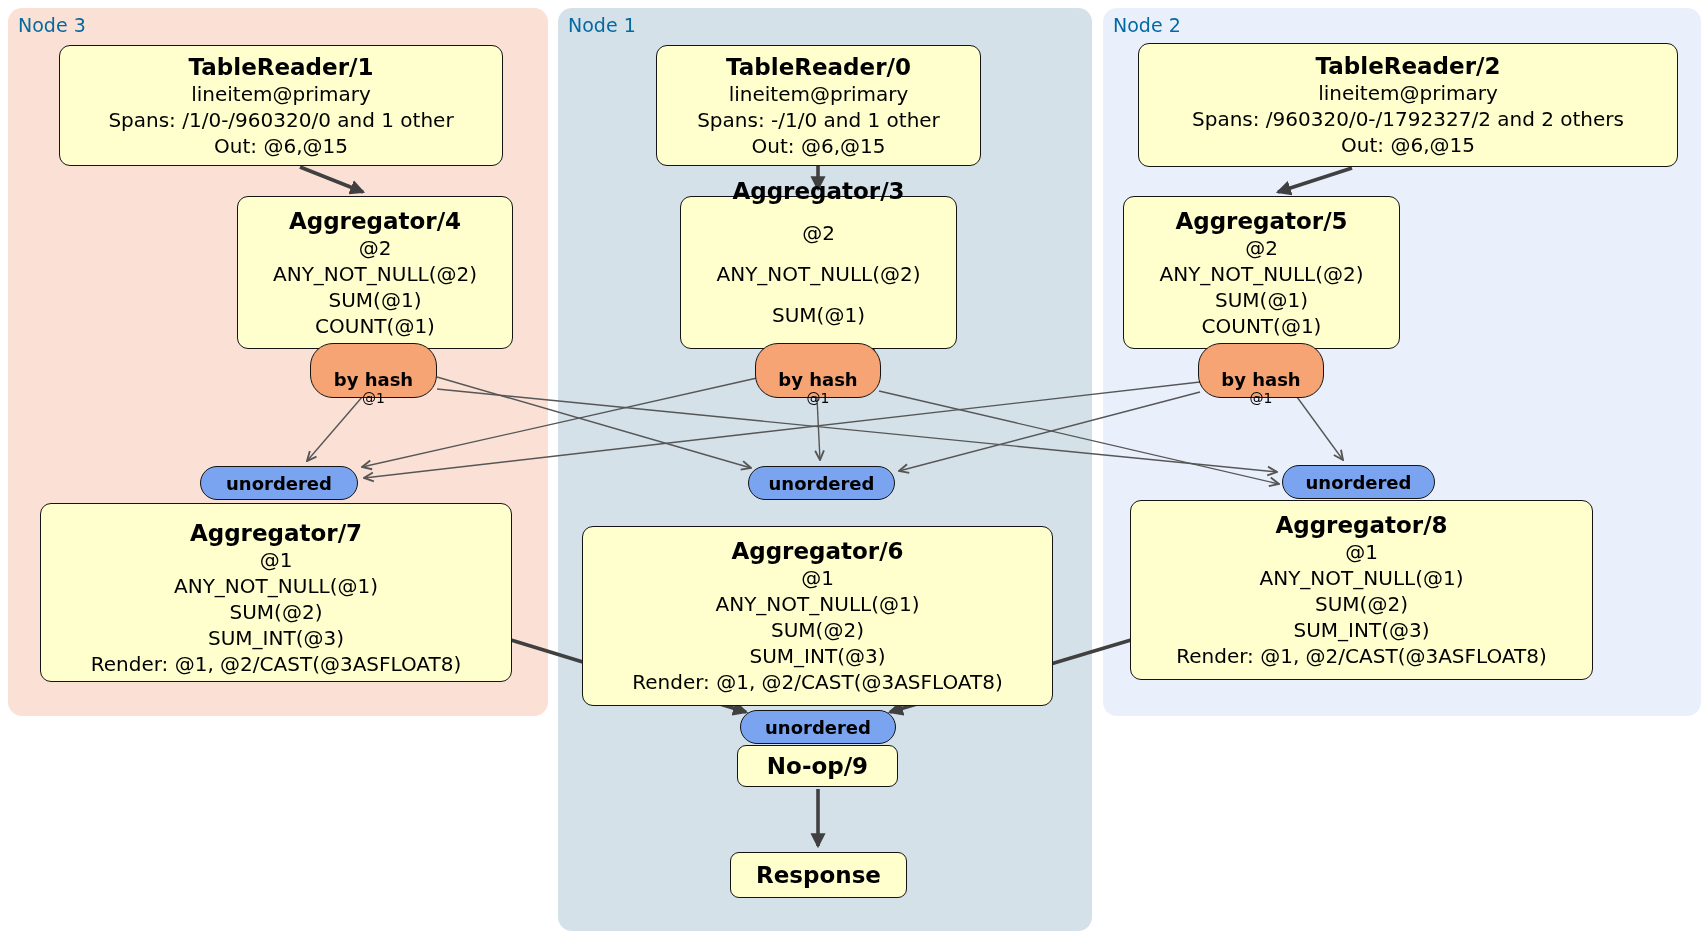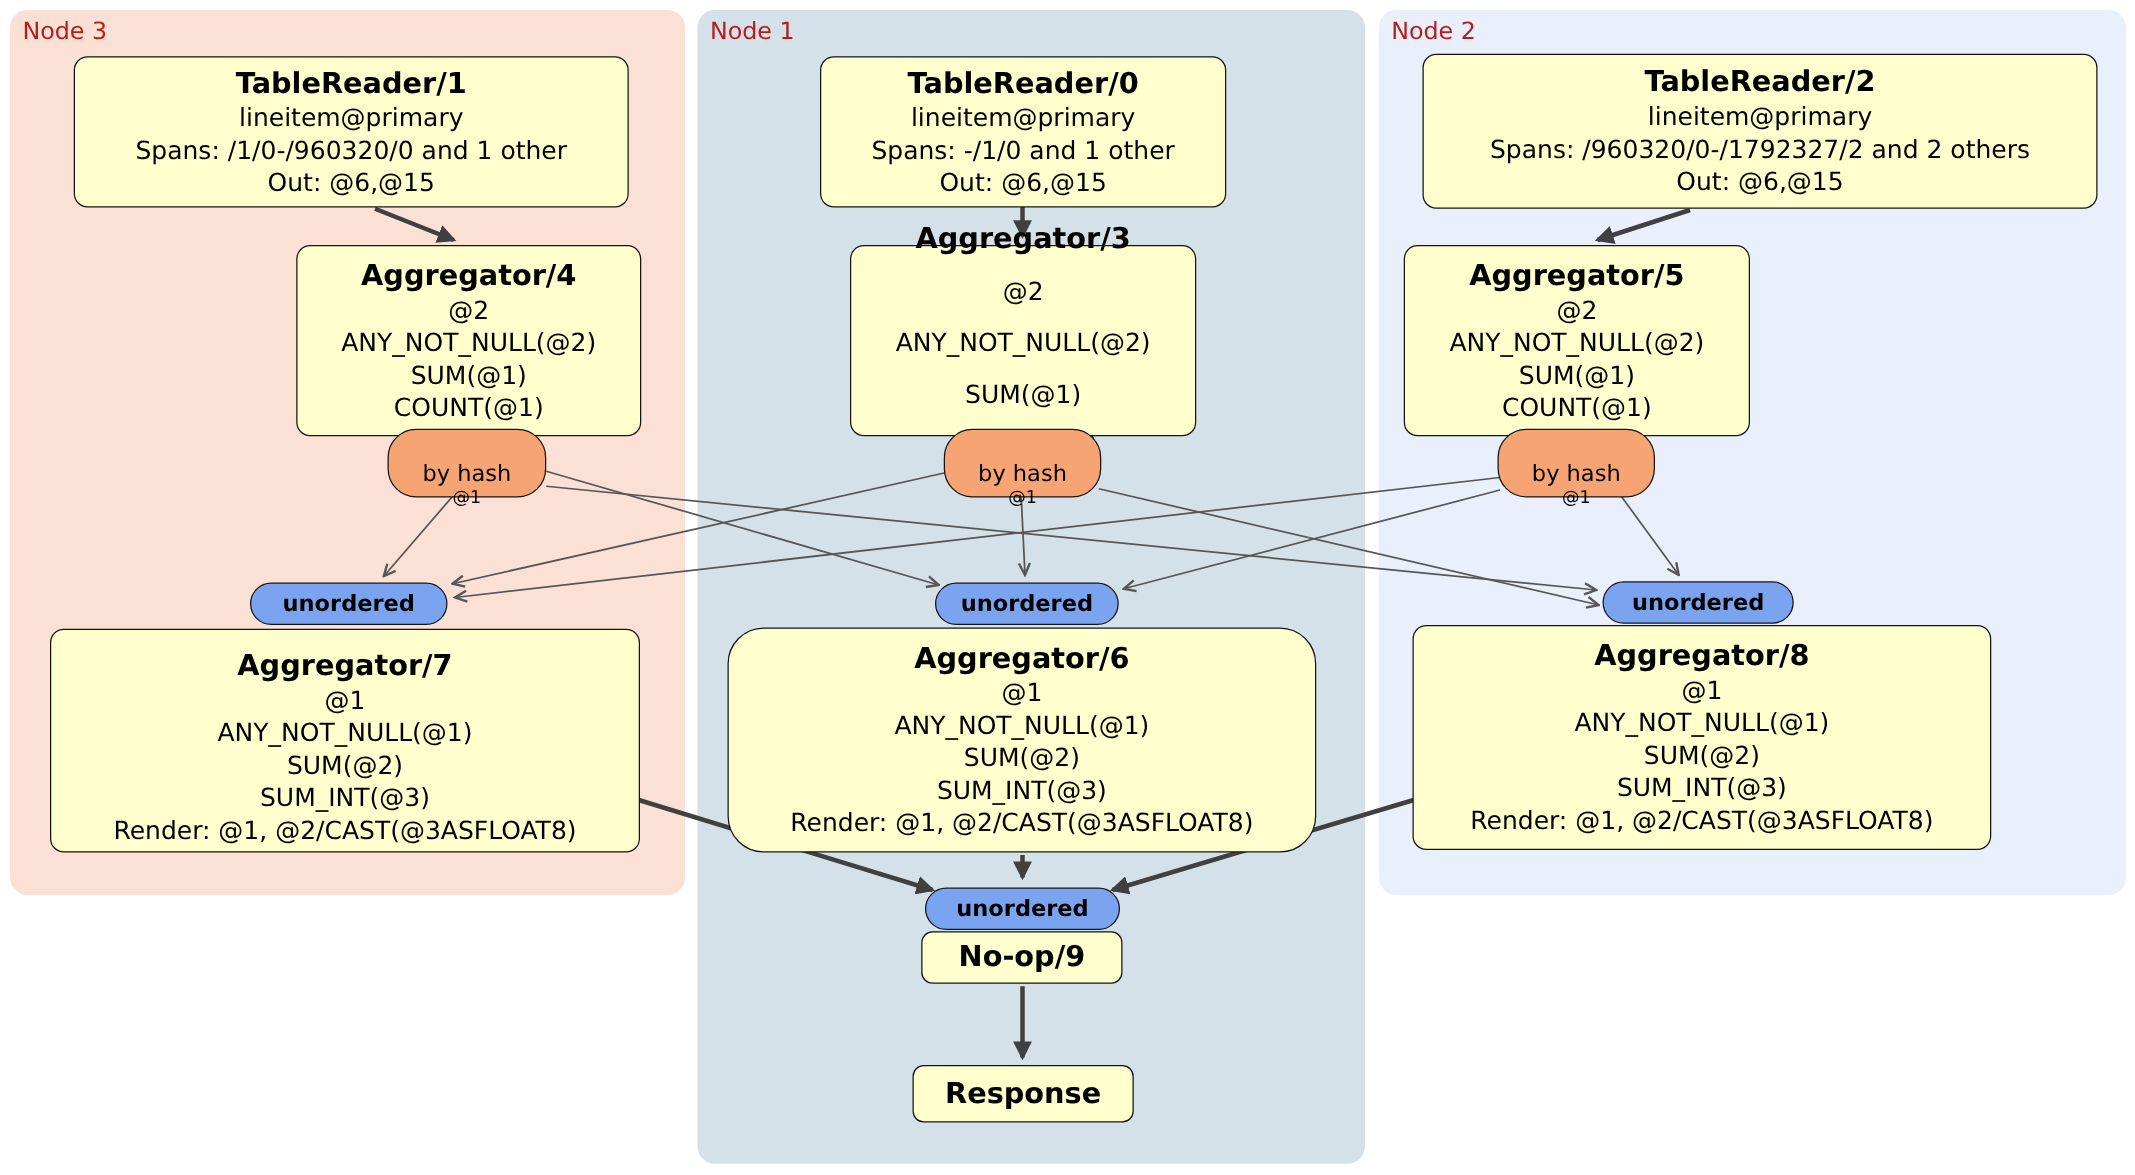--- a/index.html
+++ b/index.html
@@ -5,37 +5,37 @@
   html,body{margin:0;padding:0;background:#ffffff;}
   .canvas{
     position:relative;width:1708px;height:940px;overflow:hidden;
     font-family:"DejaVu Sans","Liberation Sans",sans-serif;color:#000;
     background:#ffffff;
   }
   .region{position:absolute;border-radius:14px;}
   .region-node3{background:var(--node3-bg);}
   .region-node1{background:var(--node1-bg);}
   .region-node2{background:var(--node2-bg);}
-  .region-label{position:absolute;top:6px;left:10px;font-size:19px;color:#b91c1c;}
+  .region-label{position:absolute;top:6px;left:10px;font-size:19px;color:#0369a1;}
   svg.edges{position:absolute;left:0;top:0;z-index:2;pointer-events:none;}
   .pbox{
     position:absolute;z-index:3;background:var(--box-bg);
     border:1.6px solid #141414;border-radius:11px;
     display:flex;flex-direction:column;justify-content:center;align-items:center;
     text-align:center;box-sizing:border-box;padding:4px 6px;
   }
   .ptitle{font-weight:bold;font-size:23px;line-height:28px;white-space:nowrap;}
   .pline{font-size:20px;line-height:26px;white-space:nowrap;}
   .router{
     position:absolute;z-index:4;background:var(--router-bg);
     border:1.7px solid #141414;border-radius:23px;
     display:flex;flex-direction:column;justify-content:center;align-items:center;
     box-sizing:border-box;
   }
-  .router-label{font-weight:normal;font-size:18px;line-height:20px;margin-top:36px;}
+  .router-label{font-weight:bold;font-size:18px;line-height:20px;margin-top:36px;}
   .router-sub{font-size:14px;line-height:17px;}
   .sync{
     position:absolute;z-index:4;background:var(--sync-bg);
     border:1.7px solid #141414;border-radius:17px;
     display:flex;justify-content:center;align-items:center;
     font-weight:bold;font-size:18px;box-sizing:border-box;
   }
   .smallbox{
     position:absolute;z-index:3;background:var(--box-bg);
     border:1.7px solid #141414;border-radius:9px;
@@ -156,21 +156,21 @@
   </div>
 
   <div class="pbox" style="left:40px;top:503px;width:472px;height:179px;justify-content:flex-end;">
     <div class="ptitle">Aggregator/7</div>
     <div class="pline">@1</div>
     <div class="pline">ANY_NOT_NULL(@1)</div>
     <div class="pline">SUM(@2)</div>
     <div class="pline">SUM_INT(@3)</div>
     <div class="pline">Render: @1, @2/CAST(@3ASFLOAT8)</div>
   </div>
-  <div class="pbox" style="left:582px;top:502px;width:471px;height:180px;border-radius:29px;">
+  <div class="pbox" style="left:582px;top:526px;width:471px;height:180px;">
     <div class="ptitle">Aggregator/6</div>
     <div class="pline">@1</div>
     <div class="pline">ANY_NOT_NULL(@1)</div>
     <div class="pline">SUM(@2)</div>
     <div class="pline">SUM_INT(@3)</div>
     <div class="pline">Render: @1, @2/CAST(@3ASFLOAT8)</div>
   </div>
   <div class="pbox" style="left:1130px;top:500px;width:463px;height:180px;">
     <div class="ptitle">Aggregator/8</div>
     <div class="pline">@1</div>

